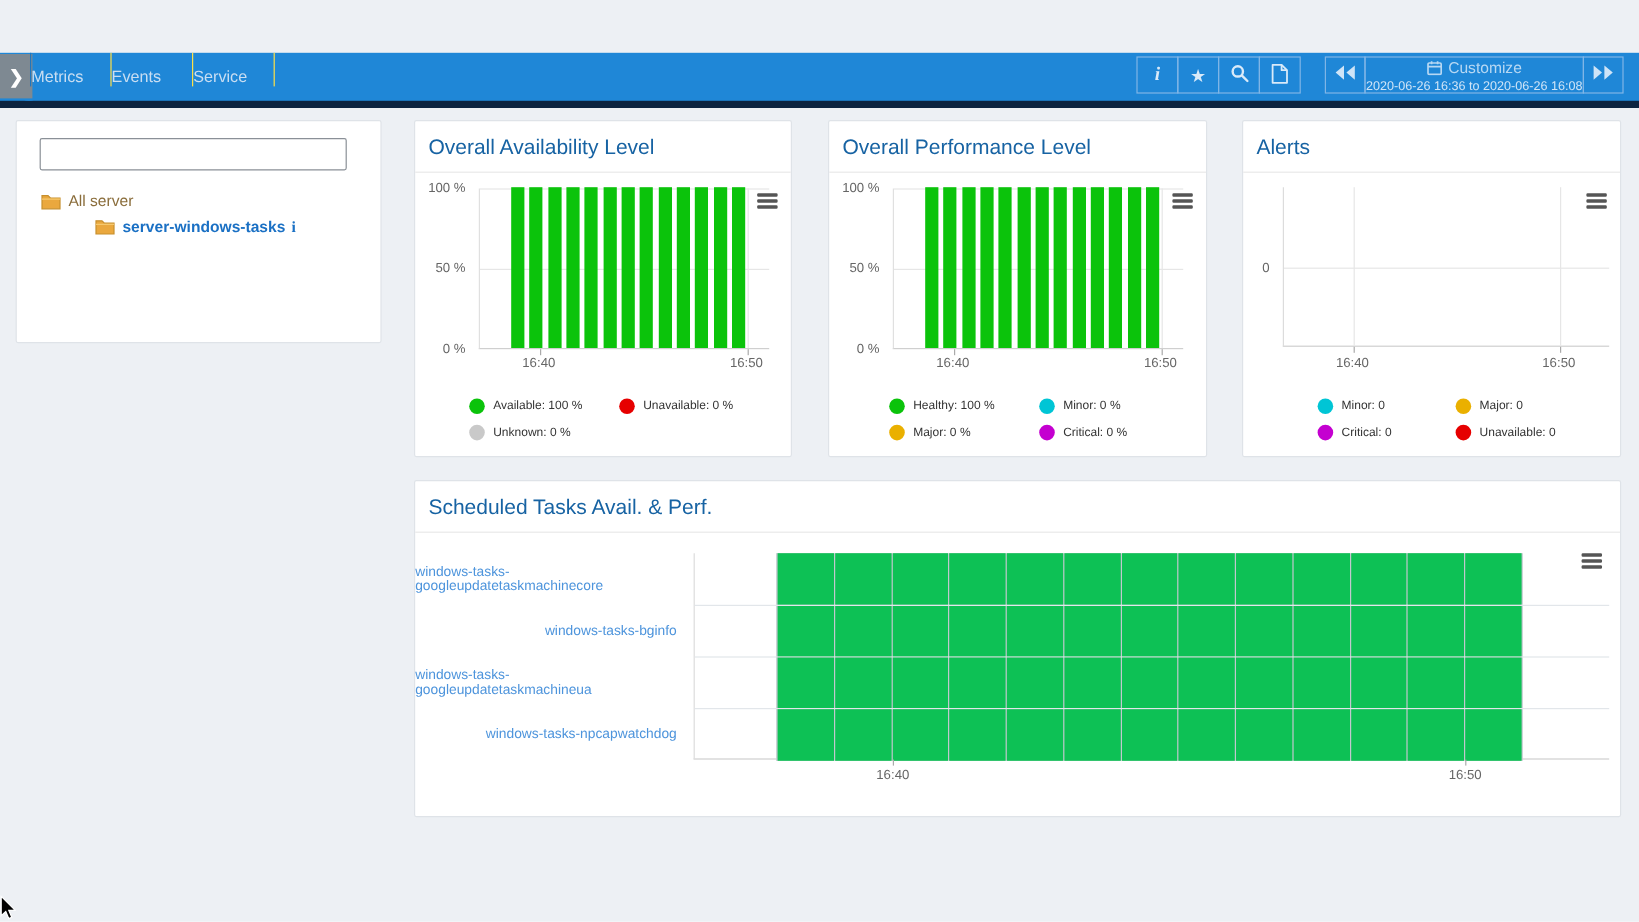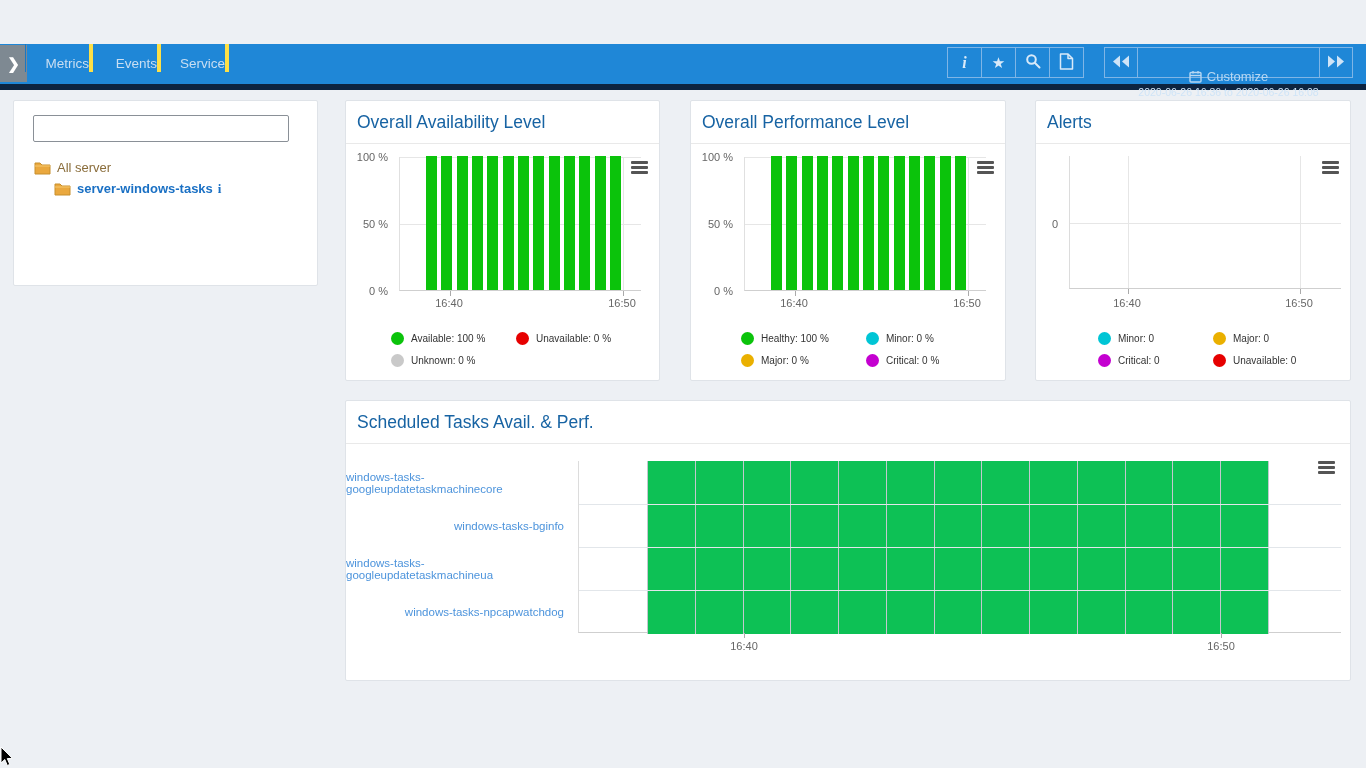--- a/index.html
+++ b/index.html
@@ -16,28 +16,28 @@
   .badge { width:27px; height:27px; border-radius:50%; display:flex; align-items:center; justify-content:center; font-size:13px; font-weight:bold; cursor:pointer; }
   .hdr-search { position:absolute; left:810px; top:5px; width:37px; height:31px; border:1px solid #5d7184; border-radius:2px; display:flex; align-items:center; justify-content:center; cursor:pointer; }
   .hdr-right { position:absolute; right:8px; top:0; height:44px; display:flex; align-items:center; }
   .hdr-div { width:1px; height:28px; background:#24405e; }
   .hdr-ic { width:49px; height:44px; display:flex; align-items:center; justify-content:center; color:#8397aa; cursor:pointer; }
 
   
   .navbar { position:absolute; left:0; top:44px; width:1366px; height:40px; background:#1f87d7; }
   .expander { position:absolute; left:0; top:1px; width:27px; height:37px; background:#7e8992; color:#fff; font-weight:bold; font-size:15px; display:flex; align-items:center; justify-content:center; cursor:pointer; }
   .nav-tabs { position:absolute; left:25px; top:0; height:40px; display:flex; }
-  .nav-tab { width:68px; height:28px; line-height:40px; text-align:right; font-size:13.5px; color:#c9def2; border-right:4px solid #fde047; cursor:pointer; }
+  .nav-tab { width:68px; height:28px; line-height:40px; text-align:left; font-size:13.5px; color:#c9def2; border-right:1px solid #fde047; cursor:pointer; }
   .nav-tab:first-child { border-left:1px solid #1a77c2; }
   .nav-tools { position:absolute; left:948px; top:3px; display:flex; }
   .btn-sq { width:35px; height:31px; border:1px solid #7fb5e6; margin-left:-1px; display:flex; align-items:center; justify-content:center; color:#d9eaf9; font-size:14px; cursor:pointer; background:transparent; }
   .time-nav { position:absolute; left:1105px; top:3px; display:flex; }
   .time-btn { width:34px; height:31px; border:1px solid #7fb5e6; margin-left:-1px; display:flex; align-items:center; justify-content:center; cursor:pointer; }
   .time-center { width:183px; height:31px; border:1px solid #7fb5e6; margin-left:-1px; text-align:center; cursor:pointer; padding-top:1px; }
-  .time-label { font-size:13px; color:#b7d8f3; line-height:15px;margin-top:20px; }
+  .time-label { font-size:13px; color:#b7d8f3; line-height:15px; }
   .time-range { font-size:10.5px; color:#cfe4f7; line-height:13px; white-space:nowrap; }
 
   
   .card { position:absolute; background:#fff; border:1px solid #dfe3e8; border-radius:2px; }
   .card-title { height:43px; line-height:43px; padding-left:11px; font-size:17.5px; color:#1763a3; border-bottom:1px solid #e9e9e9; }
 
   
   .side-card { left:13px; top:100px; width:305px; height:186px; }
   .side-search { position:absolute; left:19px; top:14px; width:256px; height:27px; border:1px solid #8a9097; border-radius:2px; padding:0 6px; font-size:13px; outline:none; }
   .tree { position:absolute; left:0; top:56px; width:100%; }
@@ -231,21 +231,21 @@
     <div class="tree">
         <div class="tree-row" style="padding-left: 20px;">
           <span style="display: inline-flex;">
             <svg width="17" height="14" viewBox="0 0 17 14">
               <path d="M1 2 h5 l2 2 h8 v9 h-15 z" fill="#eaa83e" stroke="#c78f2d" stroke-width="1"></path>
               <path d="M1 5 h15" stroke="#f6c96e" stroke-width="1"></path>
             </svg>
           </span>
           <span class="tree-label0">All server</span>
         </div>
-        <div class="tree-row" style="padding-left: 40px;">
+        <div class="tree-row" style="padding-left: 40px; margin-left: 25px;">
           <span style="display: inline-flex;">
             <svg width="17" height="14" viewBox="0 0 17 14">
               <path d="M1 2 h5 l2 2 h8 v9 h-15 z" fill="#eaa83e" stroke="#c78f2d" stroke-width="1"></path>
               <path d="M1 5 h15" stroke="#f6c96e" stroke-width="1"></path>
             </svg>
           </span>
           <span class="tree-label1">server-windows-tasks</span>
           <span class="tree-info">i</span>
         </div>
       </div>

